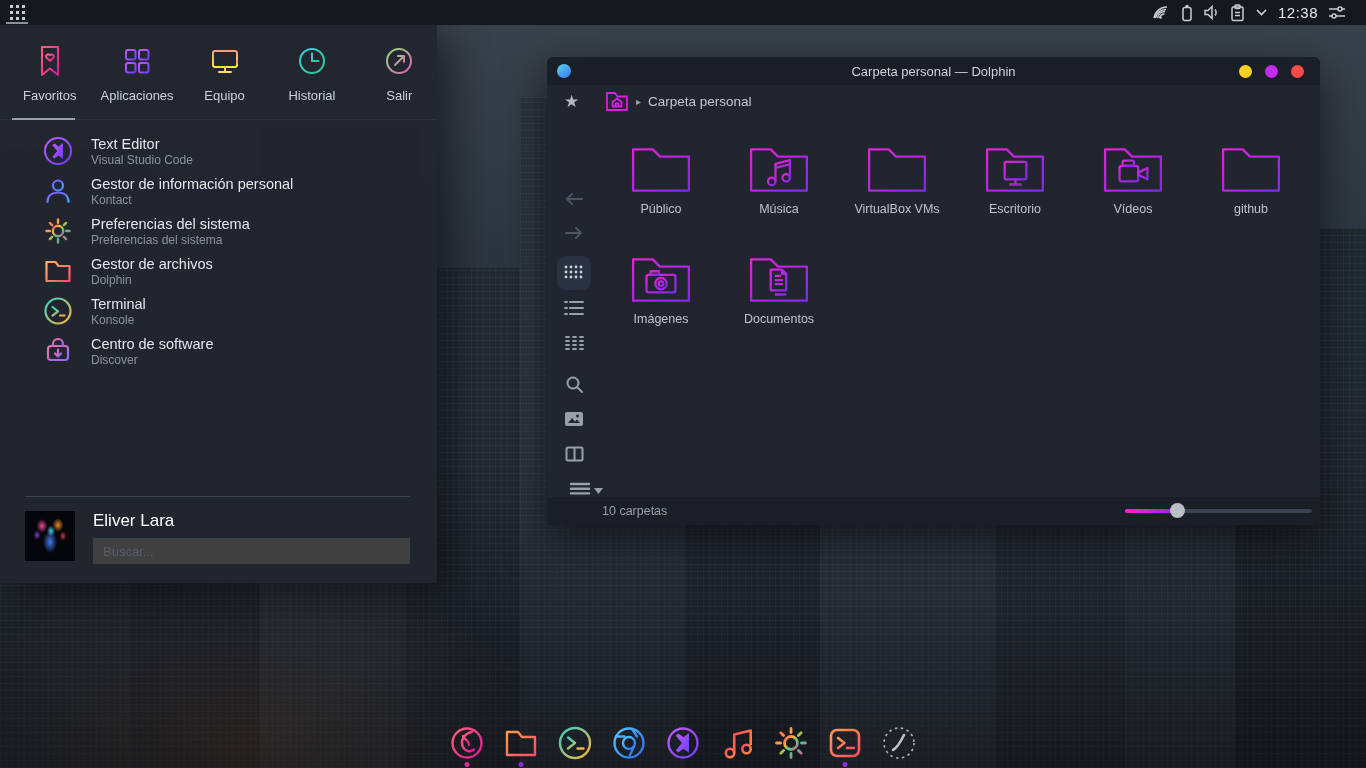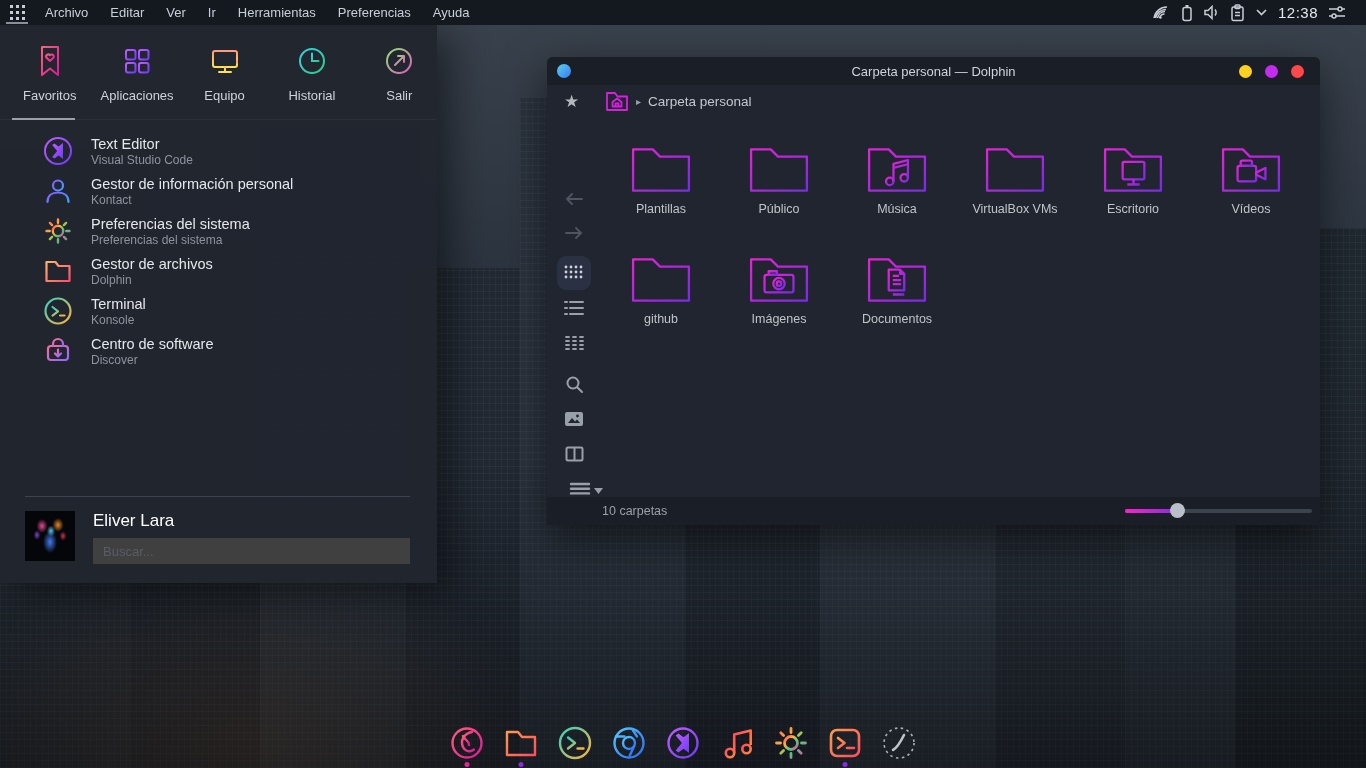--- a/index.html
+++ b/index.html
@@ -199,29 +199,20 @@
           <rect x="12" y="0" width="3" height="3"></rect>
         <rect x="0" y="6" width="3" height="3"></rect>
           <rect x="6" y="6" width="3" height="3"></rect>
           <rect x="12" y="6" width="3" height="3"></rect>
         <rect x="0" y="12" width="3" height="3"></rect>
           <rect x="6" y="12" width="3" height="3"></rect>
           <rect x="12" y="12" width="3" height="3"></rect>
       </g>
     </svg>
   </div>
-  <nav class="menus">
-    <span>Archivo</span>
-    <span>Editar</span>
-    <span>Ver</span>
-    <span>Ir</span>
-    <span>Herramientas</span>
-    <span>Preferencias</span>
-    <span>Ayuda</span>
-  </nav>
   <div class="tray">
     <svg width="19" height="17" viewBox="0 0 19 17" fill="none" stroke="#c7ccd4" stroke-width="1.5">
       <path d="M2 14 A13 13 0 0 1 15 3 M3.5 14 A10.5 10.5 0 0 1 14 5.5 M5.5 14 A8 8 0 0 1 13 7.5 M7.5 14 A5.5 5.5 0 0 1 12.5 10"></path>
       <circle cx="8.5" cy="13.5" r="1.2" fill="#c7ccd4" stroke="none"></circle>
     </svg>
     <svg width="12" height="18" viewBox="0 0 12 18" fill="none" stroke="#c7ccd4" stroke-width="1.5">
       <rect x="2" y="3.5" width="8" height="13" rx="2"></rect>
         <rect x="4.5" y="1" width="3" height="2" fill="#c7ccd4" stroke="none"></rect>
     </svg>
     <svg width="17" height="17" viewBox="0 0 17 17" fill="none" stroke="#c7ccd4" stroke-width="1.5">
@@ -448,26 +439,20 @@
         <path d="M0 0 h9 L4.5 6 z" fill="#99a0aa"></path>
         </svg>
     </div>
   </div>
 
   <div class="fgrid">
     <div class="fcell">
       <svg width="62" height="52" viewBox="0 0 60 50" fill="none" stroke="url(#gFolder)" stroke-width="2.2" stroke-linejoin="round">
         <path d="M3 46 V6 h19 l7 7 h28 v33 z"></path>
         </svg>
-      <span class="flabel">Plantillas</span>
-    </div>
-    <div class="fcell">
-      <svg width="62" height="52" viewBox="0 0 60 50" fill="none" stroke="url(#gFolder)" stroke-width="2.2" stroke-linejoin="round">
-        <path d="M3 46 V6 h19 l7 7 h28 v33 z"></path>
-        </svg>
       <span class="flabel">Público</span>
     </div>
     <div class="fcell">
       <svg width="62" height="52" viewBox="0 0 60 50" fill="none" stroke="url(#gFolder)" stroke-width="2.2" stroke-linejoin="round">
         <path d="M3 46 V6 h19 l7 7 h28 v33 z"></path>
         <circle cx="23" cy="37" r="3.6"></circle>
           <circle cx="37" cy="33.5" r="3.6"></circle>
         <path d="M26.6 37 V20 l14 -3.6 v17"></path>
           <path d="M26.6 24 l14 -3.6"></path>
         </svg>

